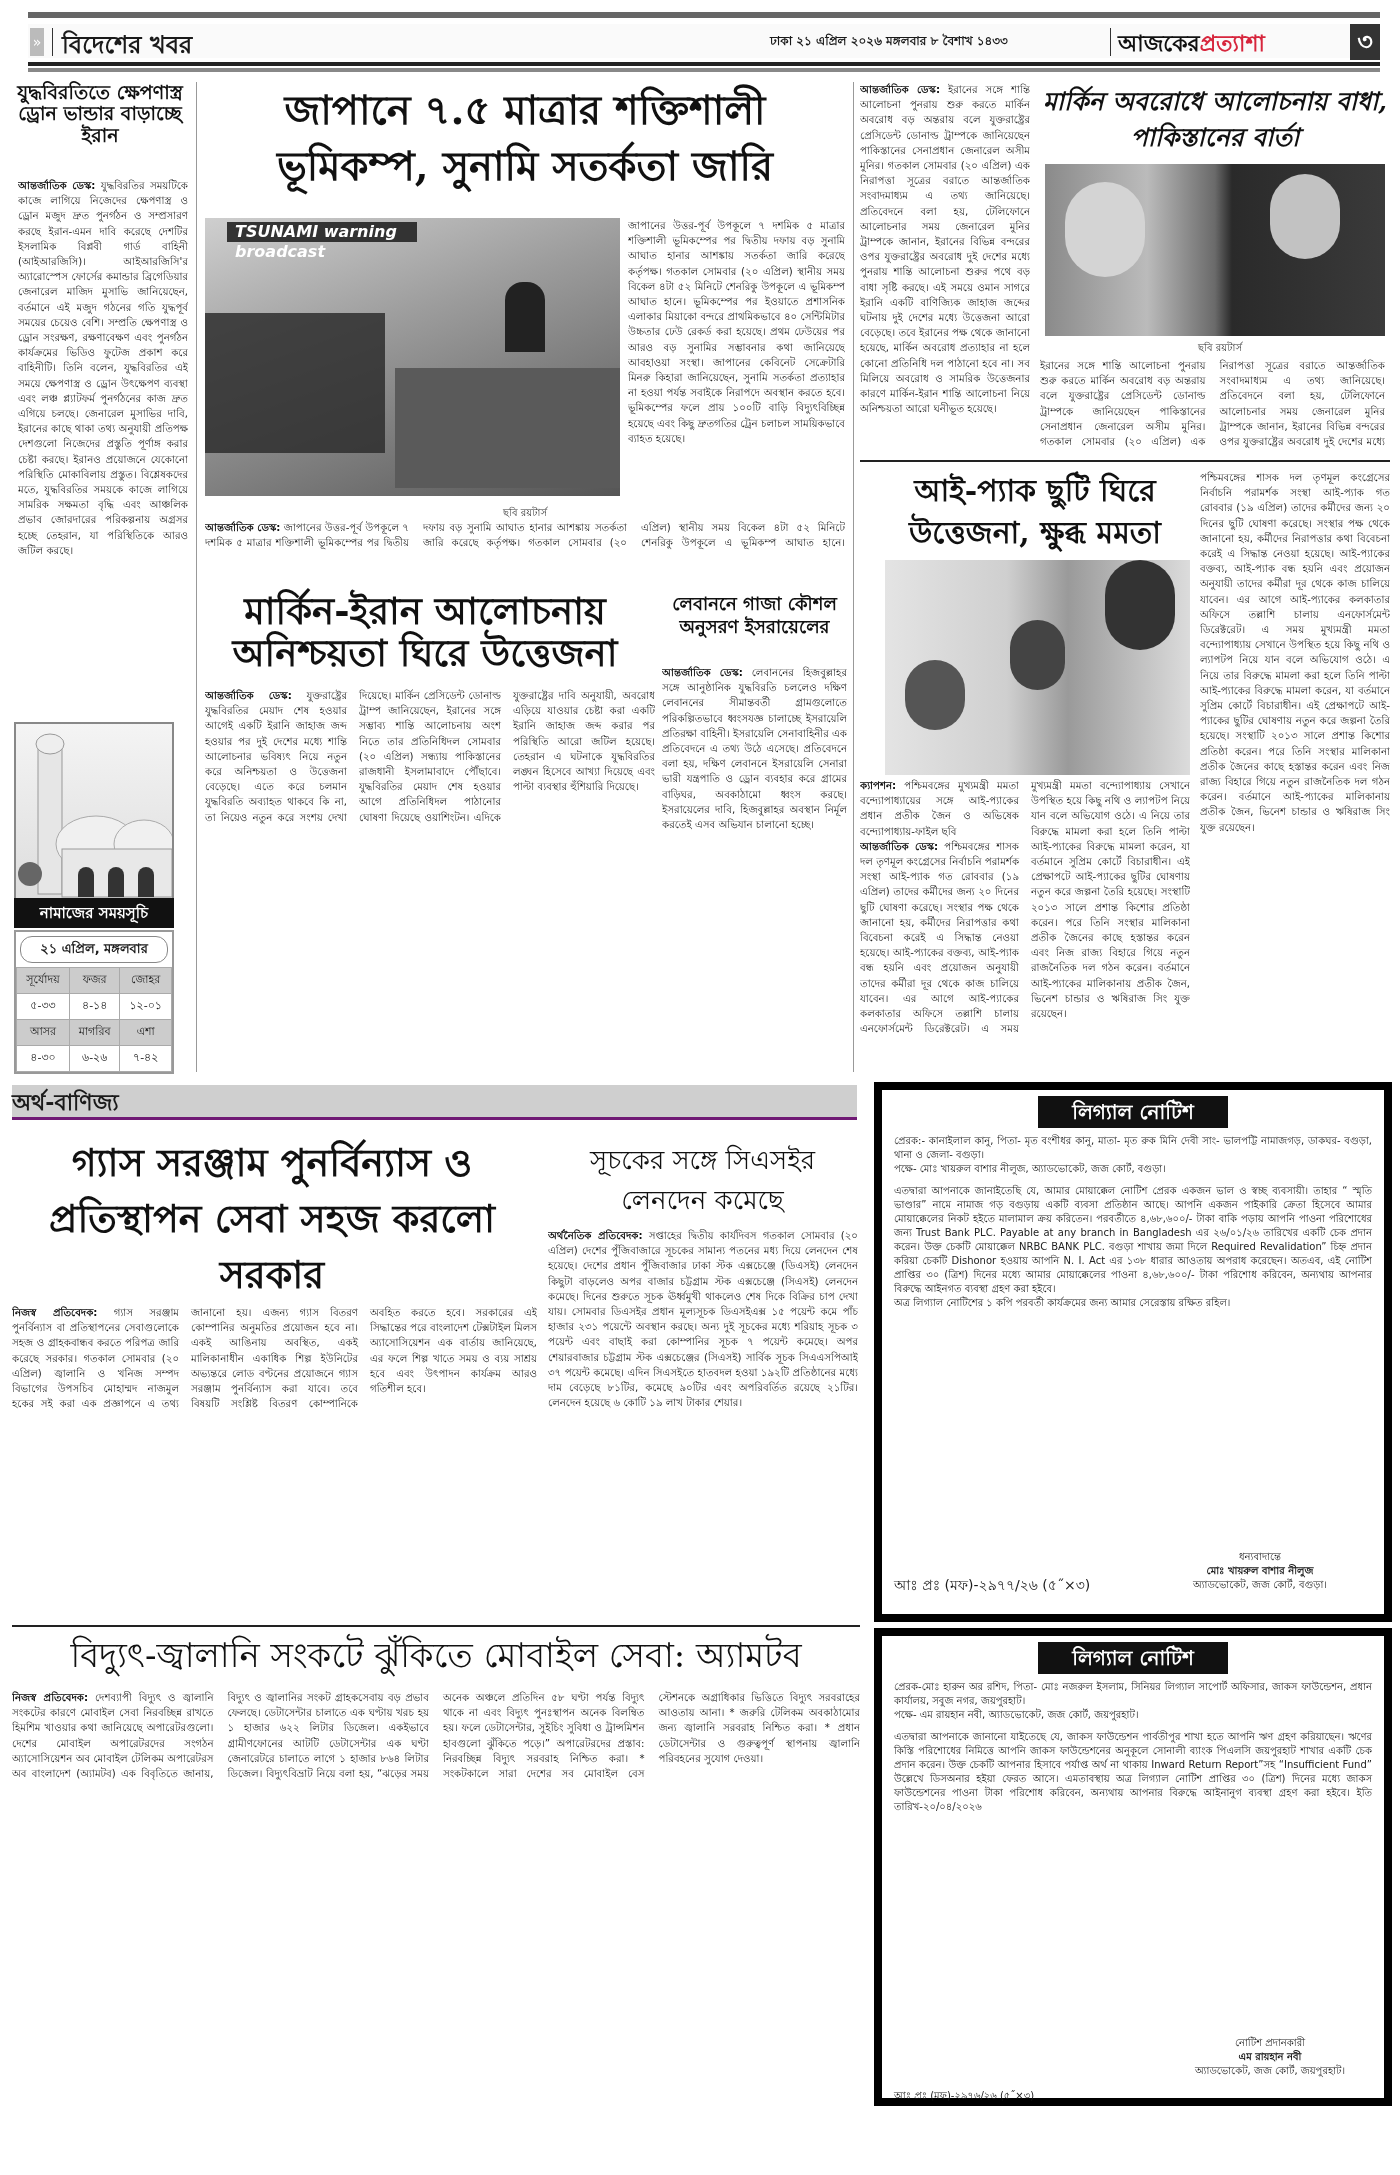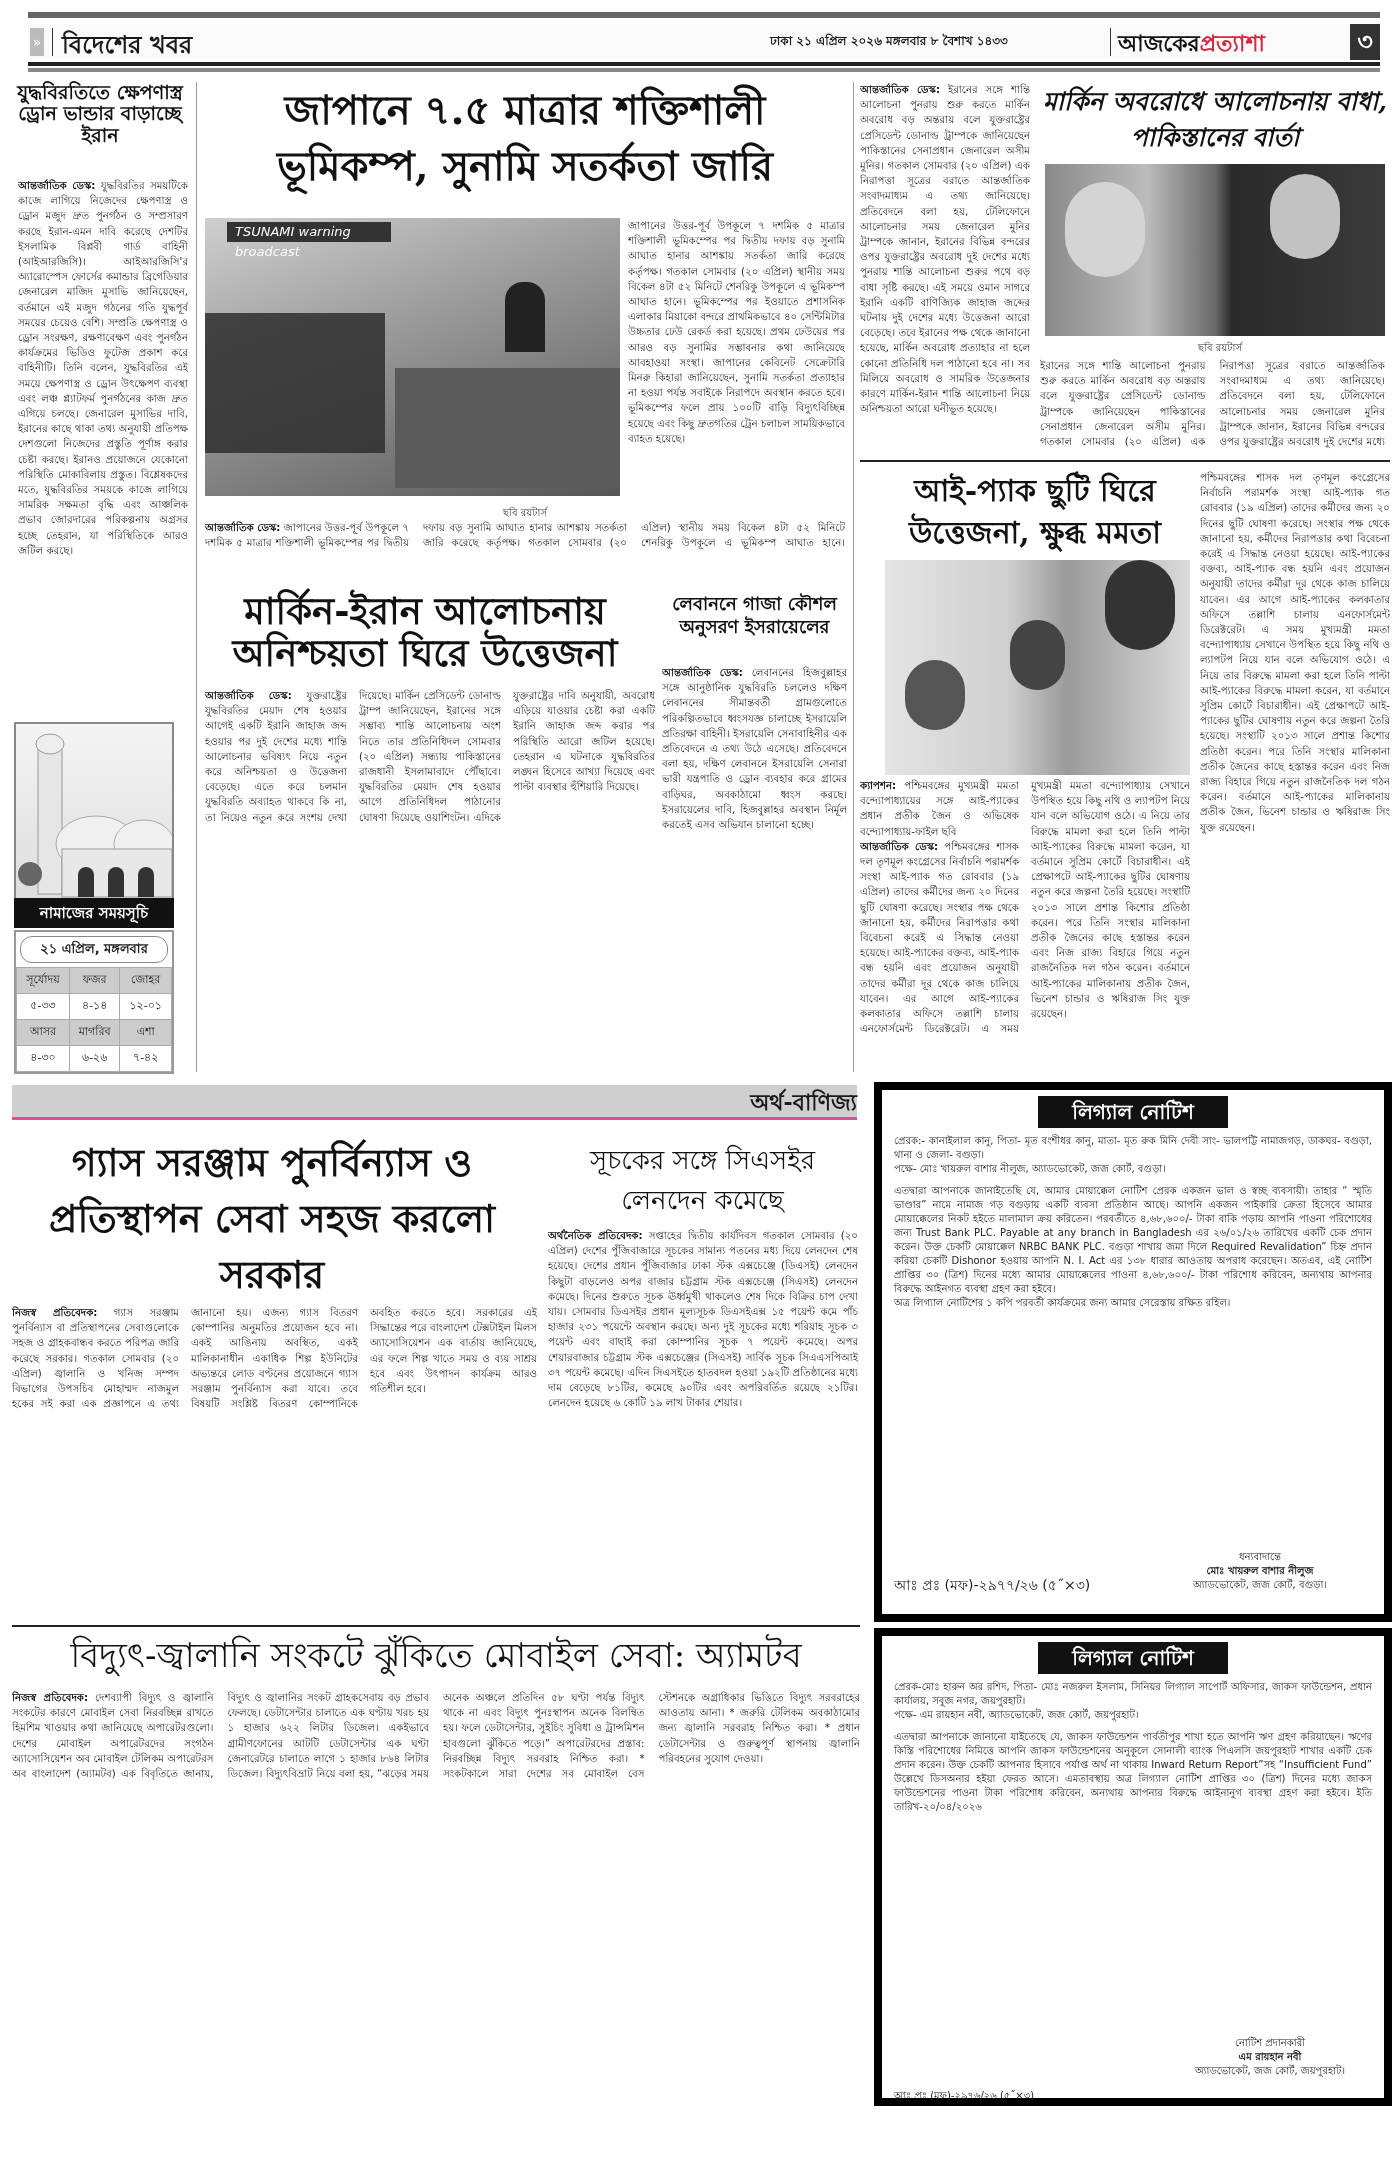--- a/index.html
+++ b/index.html
@@ -25,21 +25,21 @@
 .page-no{left:1350px;top:24px;width:30px;height:36px;background:#333;color:#fff;font-size:24px;text-align:center;line-height:36px;font-weight:bold}
 .vdiv{width:1px;background:#999}
 
 .prayer{left:14px;top:740px;width:160px;border:2px solid #999}
 .prayer-date{margin:4px;border:1px solid #888;border-radius:12px;text-align:center;font-weight:bold;font-size:13px;padding:2px 0;background:#fff}
 .prayer table{width:100%;border-collapse:collapse;font-size:11px}
 .prayer td{border:1px solid #aaa;text-align:center;padding:3px 0}
 .prayer td.h{background:#ccc}
 .mosque{left:14px;top:722px;width:160px;height:180px;background:linear-gradient(#f4f4f4,#ddd);border:2px solid #888}
 .mosque-label{left:14px;top:898px;width:160px;height:30px;background:#111;color:#fff;text-align:center;font-size:15px;font-weight:bold;line-height:30px}
-.section-band{left:12px;top:1085px;width:845px;height:35px;background:#cfcfcf;border-bottom:3px solid #ec4899;text-align:right;font-size:22px;font-weight:bold;line-height:35px;font-family:"DejaVu Serif",serif}
+.section-band{left:12px;top:1085px;width:845px;height:35px;background:#cfcfcf;border-bottom:3px solid #701a75;text-align:left;font-size:22px;font-weight:bold;line-height:35px;font-family:"DejaVu Serif",serif}
 .notice{border:8px solid #000000;background:#fff}
 .notice-title{margin:6px auto 6px;width:190px;background:#111;color:#fff;text-align:center;font-size:20px;font-weight:bold;line-height:32px;font-family:"DejaVu Serif",serif}
 .notice-body{padding:0 12px;font-size:10px;line-height:14px;text-align:justify;color:#222}
 .sig{text-align:center;font-size:10px;line-height:14px}
 </style>
 </head>
 <body>
 
 <div class="abs mast-top"></div>
 <div class="abs mast"></div>
@@ -97,21 +97,21 @@
           <td>৪-৩০</td>
           <td>৬-২৬</td>
           <td>৭-৪২</td>
         </tr>
   </tbody>
     </table>
 </div>
 
 <div class="abs hl" style="left:205px;top:82px;width:640px;font-size:40px;line-height:56px;">জাপানে ৭.৫ মাত্রার শক্তিশালী ভূমিকম্প, সুনামি সতর্কতা জারি</div>
 <div class="abs photo" style="left:205px;top:218px;width:415px;height:278px;background:linear-gradient(160deg,#cfcfcf 0%,#9c9c9c 40%,#555 100%)">
-  <div style="position:absolute;left:22px;top:4px;width:164px;height:20px;background:#333;color:#fff;font-size:13px;font-weight:normal;font-style:italic;padding-left:8px;line-height:20px">TSUNAMI warning broadcast</div>
+  <div style="position:absolute;left:22px;top:4px;width:190px;height:20px;background:#333;color:#fff;font-size:16px;font-weight:bold;font-style:italic;padding-left:8px;line-height:20px">TSUNAMI warning broadcast</div>
   <div style="position:absolute;left:0;top:95px;width:180px;height:140px;background:#2e2e2e;opacity:.85"></div>
   <div style="position:absolute;left:190px;top:150px;width:225px;height:120px;background:#5a5a5a"></div>
   <div style="position:absolute;left:300px;top:64px;width:40px;height:70px;background:#222;border-radius:18px 18px 0 0"></div>
 </div>
 <div class="abs caption" style="left:205px;top:505px;width:640px;">ছবি রয়টার্স</div>
 <div class="abs body-text" style="left:205px;top:520px;width:640px;height:40px;column-count:3;column-gap:14px;">
   <b>আন্তর্জাতিক ডেস্ক:</b>
   <span>জাপানের উত্তর-পূর্ব উপকূলে ৭ দশমিক ৫ মাত্রার শক্তিশালী ভূমিকম্পের পর দ্বিতীয় দফায় বড় সুনামি আঘাত হানার আশঙ্কায় সতর্কতা জারি করেছে কর্তৃপক্ষ। গতকাল সোমবার (২০ এপ্রিল) স্থানীয় সময় বিকেল ৪টা ৫২ মিনিটে শেনরিকু উপকূলে এ ভূমিকম্প আঘাত হানে। ভূমিকম্পের পর ইওয়াতে প্রশাসনিক এলাকার মিয়াকো বন্দরে প্রাথমিকভাবে ৪০ সেন্টিমিটার উচ্চতার ঢেউ রেকর্ড করা হয়েছে। প্রথম ঢেউয়ের পর আরও বড় সুনামির সম্ভাবনার কথা জানিয়েছে আবহাওয়া সংস্থা। জাপানের কেবিনেট সেক্রেটারি মিনরু কিহারা জানিয়েছেন, সুনামি সতর্কতা প্রত্যাহার না হওয়া পর্যন্ত সবাইকে নিরাপদে অবস্থান করতে হবে। ভূমিকম্পের ফলে প্রায় ১০০টি বাড়ি বিদ্যুৎবিচ্ছিন্ন হয়েছে এবং কিছু দ্রুতগতির ট্রেন চলাচল সাময়িকভাবে ব্যাহত হয়েছে।</span>
 </div>
 <div class="abs body-text" style="left:628px;top:218px;width:217px;height:280px;">

